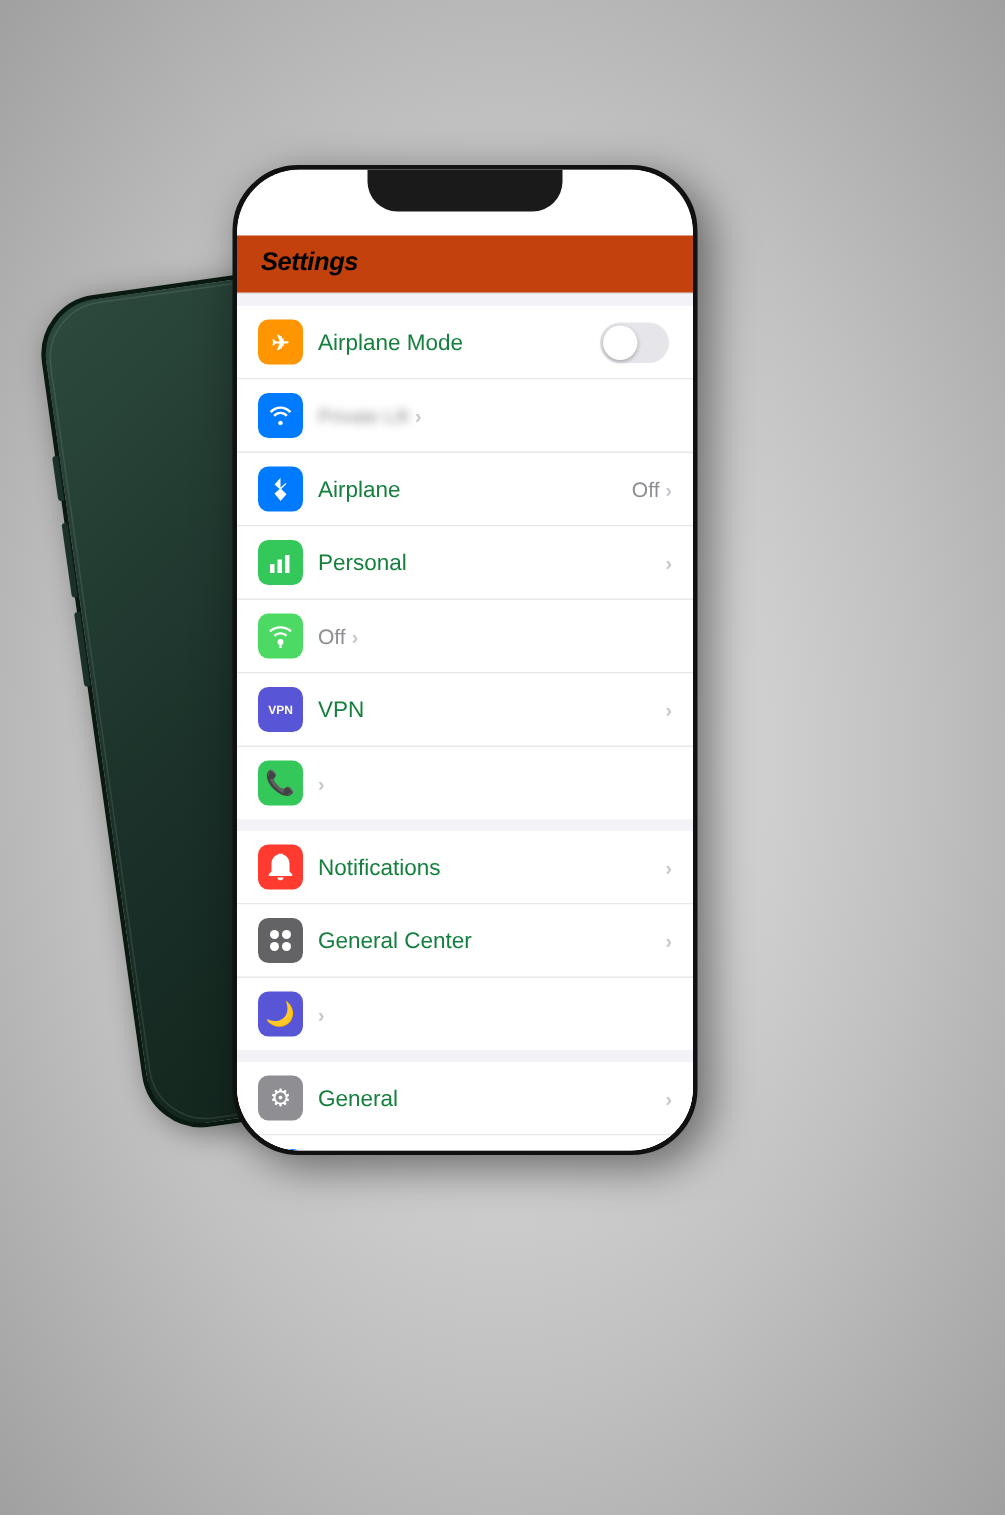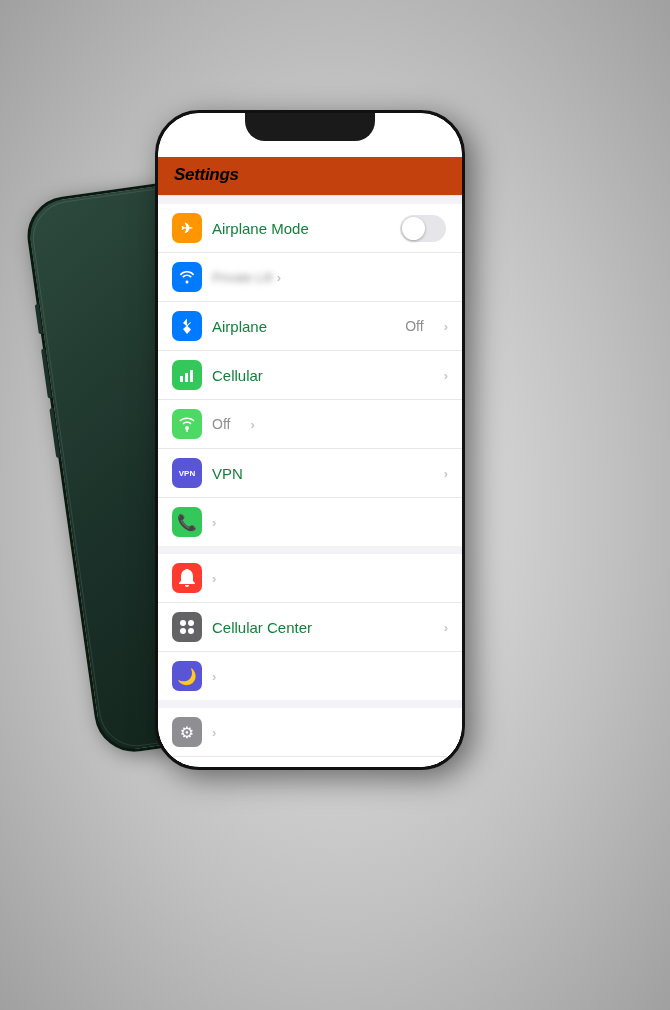--- a/index.html
+++ b/index.html
@@ -194,21 +194,21 @@
     }
     .row-label {
       flex: 1;
       font-size: 15px;
       color: #15803d;
       font-weight: 400;
     }
     .row-value {
       font-size: 14px;
       color: #8e8e93;
-      margin-right: 20px;
+      margin-right: 4px;
     }
     .chevron {
       color: #c7c7cc;
       font-size: 13px;
       font-weight: 600;
     }
 
     
     .toggle {
       width: 46px;
@@ -313,21 +313,21 @@
         </div>
 
         <div class="setting-row">
           <div class="icon-wrap icon-green">
             <svg width="16" height="16" viewBox="0 0 16 16" fill="white">
               <rect x="1" y="9" width="3" height="6"></rect>
               <rect x="6" y="6" width="3" height="9"></rect>
               <rect x="11" y="3" width="3" height="12"></rect>
             </svg>
           </div>
-          <span class="row-label">Cellular</span>
+          <span class="row-label">Personal</span>
           <span class="chevron">›</span>
         </div>
 
         <div class="setting-row">
           <div class="icon-wrap" style="background:#4cd964;">
             <svg width="18" height="16" viewBox="0 0 18 16" fill="white">
               <circle cx="9" cy="12" r="2"></circle>
               <path d="M5.5 8.5C6.6 7.4 7.7 7 9 7s2.4.4 3.5 1.5l1.1-1.1C12.2 6 10.7 5.5 9 5.5S5.8 6 4.4 7.4l1.1 1.1z"></path>
               <path d="M2.5 5.5C4.1 3.9 6.4 3 9 3s4.9.9 6.5 2.5l1.1-1.1C14.8 2.6 12.1 1.5 9 1.5S3.2 2.6 1.4 4.4l1.1 1.1z"></path>
               <line x1="9" y1="12" x2="9" y2="16" stroke="white" stroke-width="1.5"></line>
@@ -354,50 +354,52 @@
       </div>
 
       <div class="section">
 
         <div class="setting-row">
           <div class="icon-wrap icon-red">
             <svg width="16" height="18" viewBox="0 0 16 18" fill="white">
               <path d="M8 18c1.1 0 2-.9 2-2H6c0 1.1.9 2 2 2zm6-6v-5c0-3.07-1.63-5.64-4.5-6.32V0h-3v.68C3.63 1.36 2 3.92 2 7v5l-2 2v1h16v-1l-2-2z"></path>
             </svg>
           </div>
+          <span class="row-label">Notifications</span>
           <span class="chevron">›</span>
         </div>
 
         <div class="setting-row">
           <div class="icon-wrap" style="background:#636366;">
             <svg width="18" height="18" viewBox="0 0 18 18" fill="white">
               <circle cx="5" cy="5" r="3"></circle>
               <circle cx="13" cy="5" r="3"></circle>
               <circle cx="5" cy="13" r="3"></circle>
               <circle cx="13" cy="13" r="3"></circle>
             </svg>
           </div>
-          <span class="row-label">Cellular Center</span>
+          <span class="row-label">General Center</span>
           <span class="chevron">›</span>
         </div>
 
         <div class="setting-row">
           <div class="icon-wrap" style="background:#5856d6;">
             <span style="color:white;font-size:16px;">🌙</span>
           </div>
           <span class="chevron">›</span>
         </div>
       </div>
 
       <div class="section">
 
         <div class="setting-row">
           <div class="icon-wrap icon-gray">
             <span style="color:white;font-size:16px;">⚙</span>
           </div>
+          <span class="row-label">General</span>
           <span class="chevron">›</span>
         </div>
 
         <div class="setting-row">
           <div class="icon-wrap" style="background:#007aff;">
             
           </div>
 
         </div>
 

